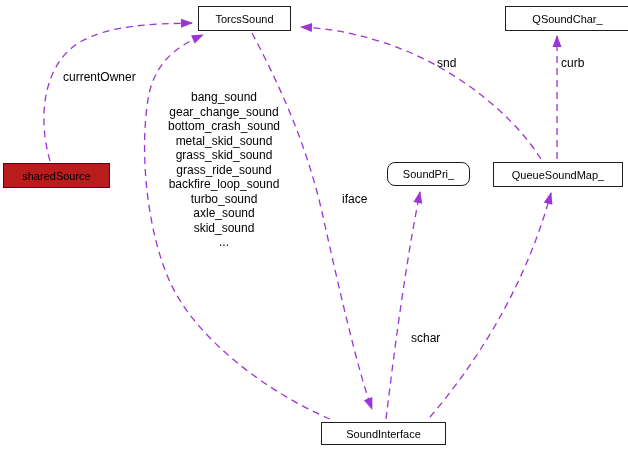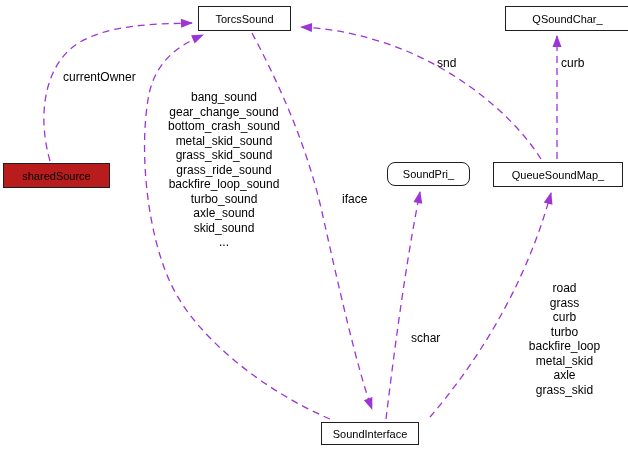--- a/index.html
+++ b/index.html
@@ -88,21 +88,21 @@
   <div class="node highlight" style="left:3px; top:163px; width:107px; height:25px;">sharedSource</div>
 
   <div class="node" style="left:198px; top:6px; width:93px; height:25px;">TorcsSound</div>
 
   <div class="node" style="left:505px; top:6px; width:125px; height:25px;">QSoundChar_</div>
 
   <div class="node" style="left:387px; top:162px; width:83px; height:24px;border-radius:8px;">SoundPri_</div>
 
   <div class="node" style="left:493px; top:162px; width:130px; height:25px;">QueueSoundMap_</div>
 
-  <div class="node" style="left:321px; top:422px; width:98px; height:23px;">SoundInterface</div>
+  <div class="node" style="left:321px; top:422px; width:125px; height:23px;">SoundInterface</div>
 
   <div class="edge-label" style="left:63px; top:55px;margin-top:15px;">currentOwner</div>
 
   <div class="edge-label-multi" style="left:149px; top:90px; width:150px;">bang_sound
 gear_change_sound
 bottom_crash_sound
 metal_skid_sound
 grass_skid_sound
 grass_ride_sound
 backfire_loop_sound
@@ -112,22 +112,14 @@
 ...</div>
 
   <div class="edge-label" style="left:342px; top:167px;margin-top:25px;">iface</div>
 
   <div class="edge-label" style="left:437px; top:56px;">snd</div>
 
   <div class="edge-label" style="left:561px; top:56px;">curb</div>
 
   <div class="edge-label" style="left:411px; top:331px;">schar</div>
 
-  <div class="edge-label-multi" style="left:504px; top:281px; width:121px;">road
-grass
-curb
-turbo
-backfire_loop
-metal_skid
-axle
-grass_skid</div>
 
 </div>
 
 </body></html>

